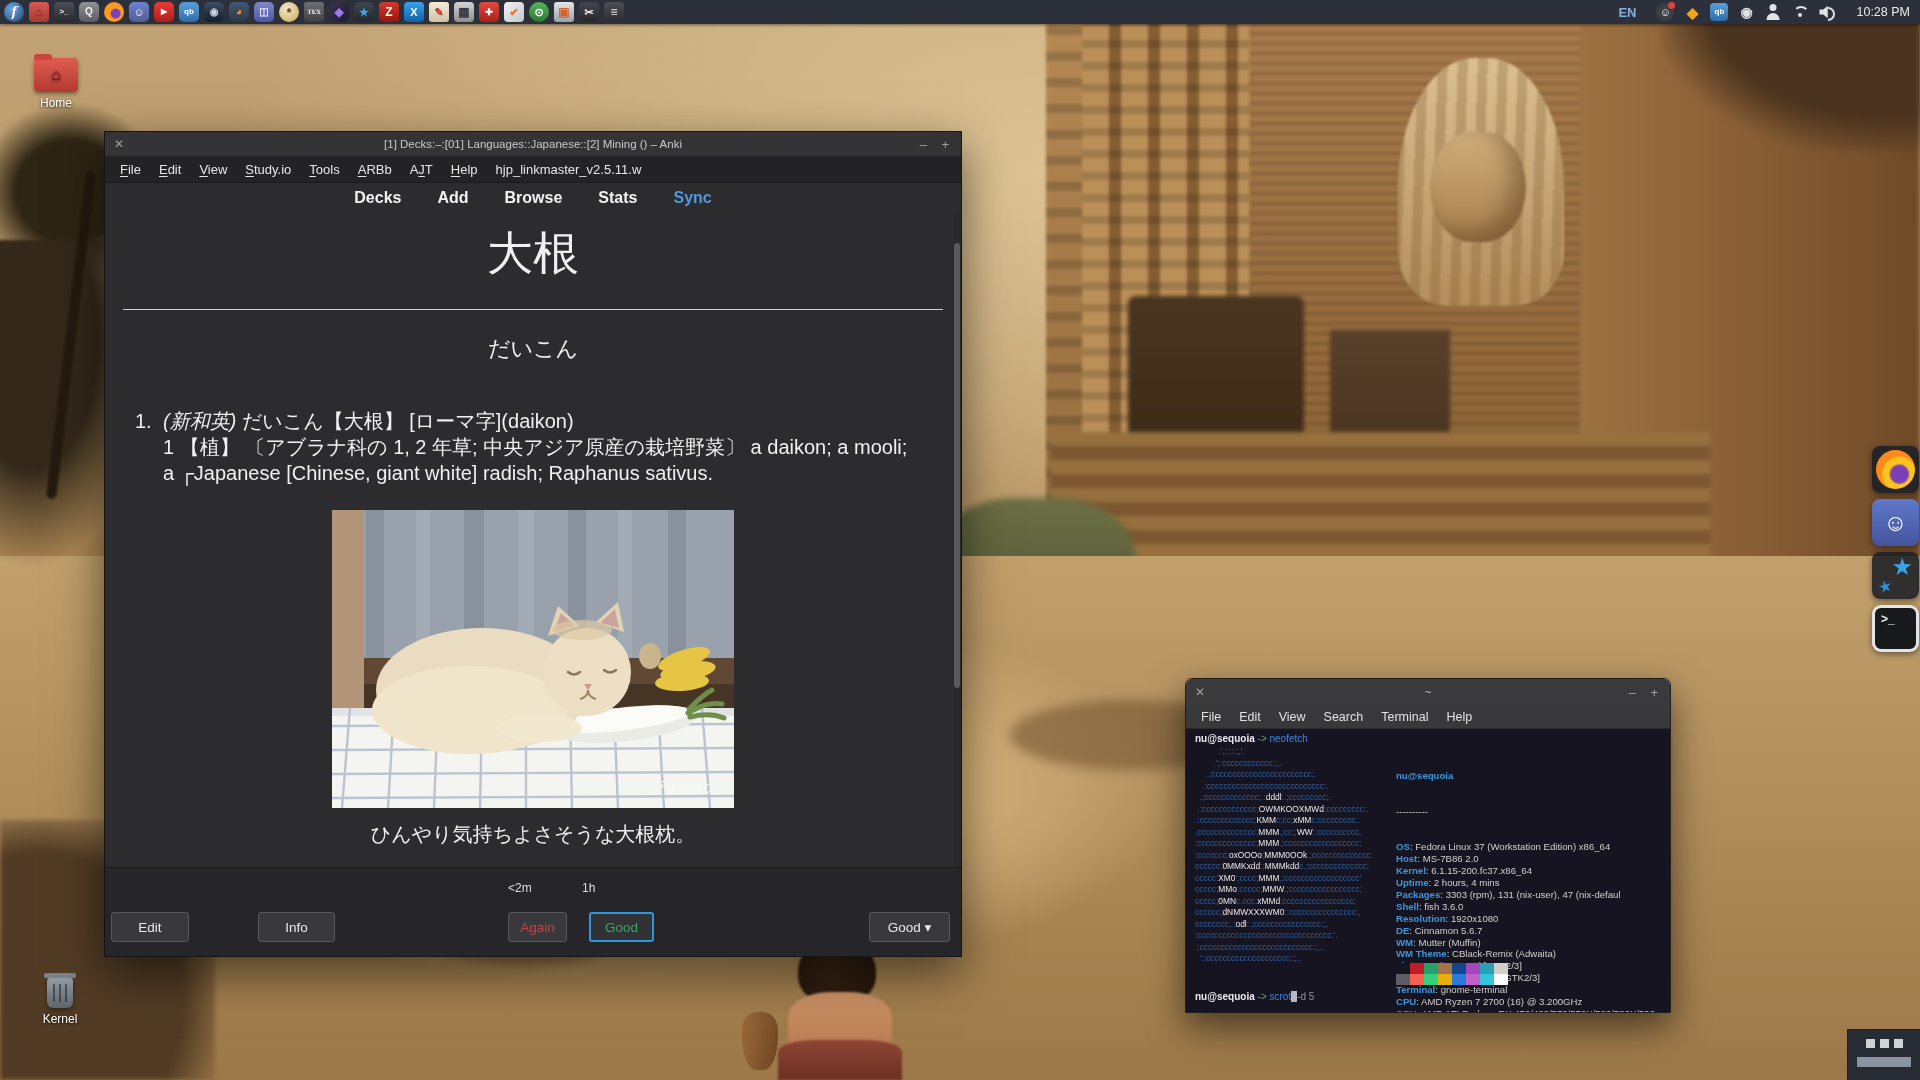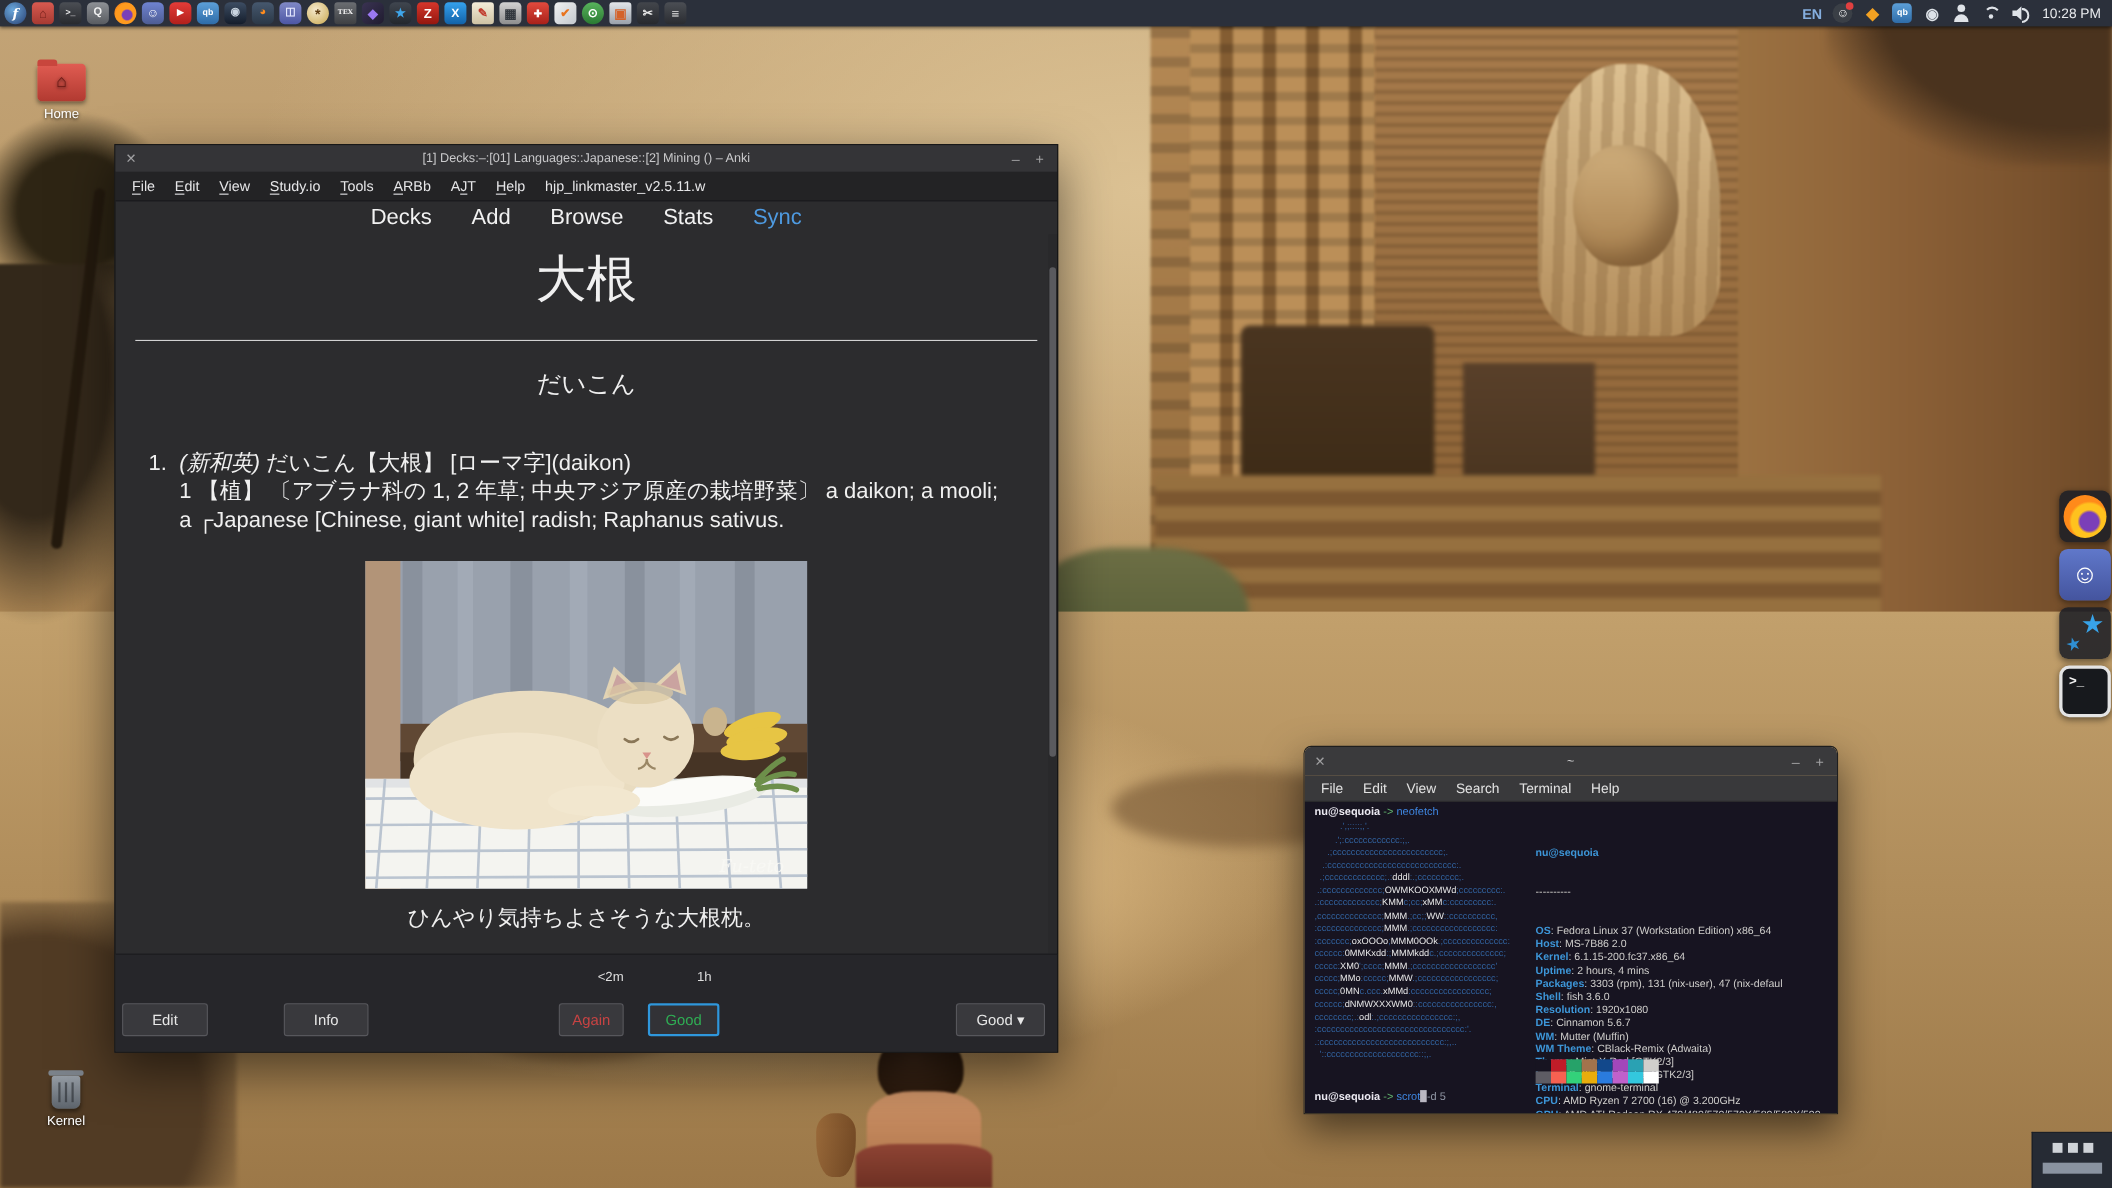--- a/index.html
+++ b/index.html
@@ -59,21 +59,21 @@
     background:linear-gradient(180deg,#8e4434,#6d3023)}
   .wp-jar{left:742px;top:1012px;width:36px;height:58px;filter:blur(.5px);border-radius:45% 45% 40% 40%/30% 30% 58% 58%;
     background:linear-gradient(100deg,#9a6a3a,#6e4522)}
 
   
   #panel{position:absolute;left:0;top:0;width:1920px;height:24px;background:#2b303b;z-index:60;
     display:flex;align-items:center;box-shadow:0 1px 3px rgba(0,0,0,.5)}
   #panel-left{display:flex;align-items:center;padding-left:4px;gap:5px}
   .picon{width:20px;height:20px;display:inline-flex;align-items:center;justify-content:center;
     font-weight:bold;flex:none;line-height:1;cursor:default}
-  #panel-right{margin-left:auto;display:flex;align-items:center;gap:10px;padding-right:10px}
+  #panel-right{margin-left:auto;display:flex;align-items:center;gap:20px;padding-right:10px}
   #lang{font-weight:bold;font-size:13px;color:#85aede}
   .tricon{width:18px;height:18px;display:inline-flex;align-items:center;justify-content:center;
     font-weight:bold;position:relative;line-height:1}
   .tray-dot{position:absolute;right:-1px;top:-1px;width:7px;height:7px;border-radius:50%}
   .tray-user::before{content:"";position:absolute;left:50%;top:1px;transform:translateX(-50%);
     width:7px;height:7px;border-radius:50%;background:currentColor}
   .tray-user::after{content:"";position:absolute;left:50%;bottom:1px;transform:translateX(-50%);
     width:13px;height:7px;border-radius:7px 7px 0 0;background:currentColor}
   .tray-wifi::before{content:"";position:absolute;left:2px;top:3px;width:12px;height:12px;
     border:2px solid currentColor;border-radius:50%;clip-path:polygon(50% 50%,-10% -10%,110% -10%)}
@@ -121,35 +121,35 @@
   .titlebar{height:24px;background:#343437;position:relative;display:flex;align-items:center;flex:none}
   .tb-close{position:absolute;left:9px;color:#a0a0a2;font-size:12px;line-height:1;cursor:default}
   .tb-min{position:absolute;right:34px;color:#a0a0a2;font-size:13px}
   .tb-max{position:absolute;right:12px;color:#a0a0a2;font-size:13px}
   .tb-title{flex:1;text-align:center;font-size:11.5px;color:#c9c9cb;white-space:nowrap}
   .a-menubar{height:26px;background:#232325;border-bottom:1px solid #1b1b1d;display:flex;
     align-items:center;padding-left:6px;flex:none}
   .menu-item{padding:0 9px;font-size:13px;color:#e6e6e8;white-space:nowrap;cursor:default}
   .menu-item u{text-underline-offset:2px}
   .a-nav{height:30px;display:flex;justify-content:center;align-items:center;gap:36px;flex:none}
-  .nav-item{font-weight:normal;font-size:20px;color:#f2f2f2;cursor:default}
+  .nav-item{font-weight:bold;font-size:16px;color:#f2f2f2;cursor:default}
   .nav-item.accent{color:#4e9ae0}
   .a-card{flex:1;position:relative;overflow:hidden;color:#f0f0f0}
   .word{text-align:center;font-size:46px;margin-top:10px;font-weight:500}
   .rule{height:1px;background:#d2d2d2;margin:24px 18px 0}
   .reading{text-align:center;font-size:22px;margin-top:24px}
   .def{display:flex;font-size:20px;line-height:26px;padding:0 46px 0 30px;margin-top:44px}
   .def-num{width:28px;flex:none}
   .def-src{font-style:italic}
   .card-img{display:block;margin:24px auto 0;width:402px;height:298px}
   .caption{text-align:center;font-size:20px;margin-top:13px}
   .scroll-track{position:absolute;right:0;top:0;bottom:0;width:8px;background:#29292b}
   .scroll-thumb{position:absolute;right:1px;top:30px;width:6px;height:445px;border-radius:3px;background:#5a5a5e}
   .a-bottom{flex:none;height:88px;background:#26262a;border-top:1px solid #1c1c1e;position:relative}
-  .due{position:absolute;top:13px;font-size:12px;color:#dedede;text-align:right}
+  .due{position:absolute;top:13px;font-size:12px;color:#dedede;text-align:left}
   .due-again{left:403px;width:59px}
   .due-good{left:477px;width:65px}
   .abtn{position:absolute;top:44px;height:30px;background:#39393d;border:1px solid #57575c;
     border-radius:3px;color:#e8e8e8;font-size:13.5px;display:flex;align-items:center;
     justify-content:center;box-sizing:border-box;cursor:default}
   .btn-edit{left:6px;width:78px}
   .btn-info{left:153px;width:77px}
   .btn-again{left:403px;width:59px;color:#c74343}
   .btn-good{left:484px;width:65px;color:#2fae54;border:2px solid #2f97dc;background:#323236}
   .btn-more{left:764px;width:81px}

